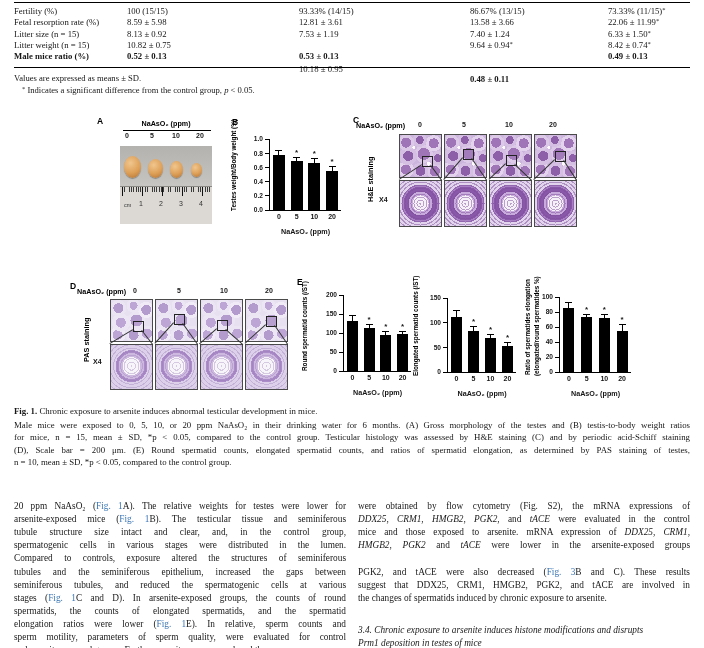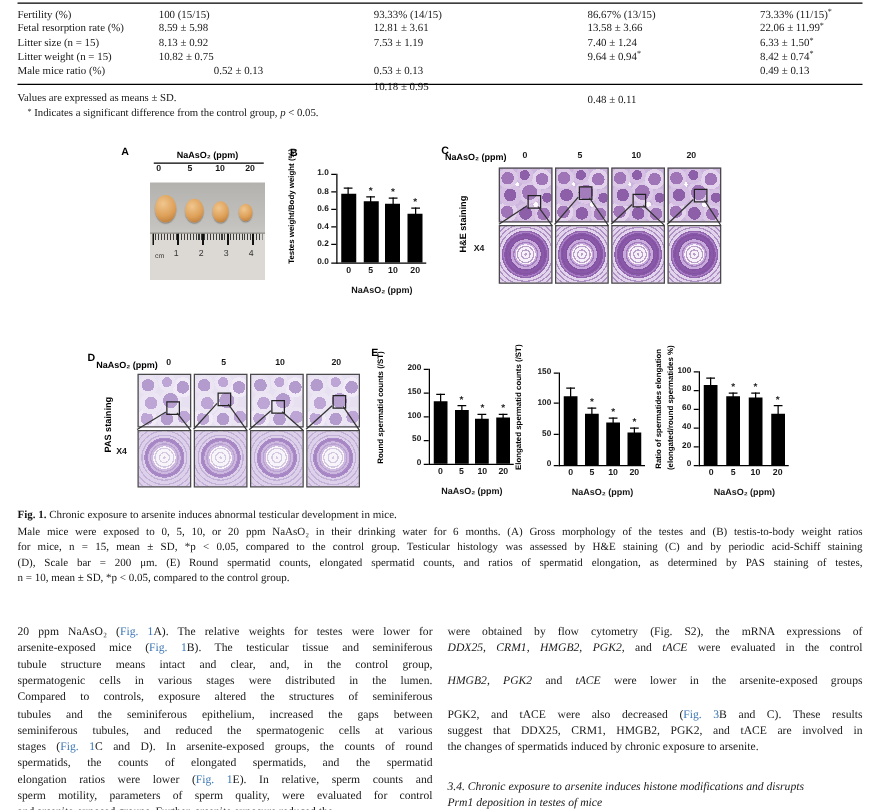--- a/index.html
+++ b/index.html
@@ -106,23 +106,23 @@
           <span style="left: 456px;">7.40 ± 1.24</span>
           <span style="left: 594px;">6.33 ± 1.50<span class="sig-sup">*</span></span>
         </div>
         <div class="trow" style="top: 39.9px;">
           <span style="left: 0px;">Litter weight (n = 15)</span>
           <span style="left: 113px;">10.82 ± 0.75</span>
           <span style="left: 285px; margin-top: 24px;">10.18 ± 0.95</span>
           <span style="left: 456px;">9.64 ± 0.94<span class="sig-sup">*</span></span>
           <span style="left: 594px;">8.42 ± 0.74<span class="sig-sup">*</span></span>
         </div>
-        <div class="trow" style="top: 51.2px;">
+        <div class="trow" style="top: 51.2px; font-weight: bold;">
           <span style="left: 0px;">Male mice ratio (%)</span>
-          <span style="left: 113px; margin-left: 44px;">0.52 ± 0.13</span>
+          <span style="left: 113px;">0.52 ± 0.13</span>
           <span style="left: 285px;">0.53 ± 0.13</span>
           <span style="left: 456px; margin-top: 23px;">0.48 ± 0.11</span>
           <span style="left: 594px;">0.49 ± 0.13</span>
         </div>
       </div>
     <div class="rule" style="left:14px;top:67px;width:676px;"></div>
     <div class="fnote" style="left:14px;top:73px;">Values are expressed as means ± SD.</div>
     <div class="fnote" style="left:22px;top:85px;">
       <span class="sig-sup">*</span>
       <span>Indicates a significant difference from the control group, </span><span class="it">p</span><span> &lt; 0.05.</span>
@@ -396,34 +396,35 @@
         <div class="cap-line just" style="top: 13.5px;">Male mice were exposed to 0, 5, 10, or 20 ppm NaAsO₂ in their drinking water for 6 months. (A) Gross morphology of the testes and (B) testis-to-body weight ratios</div>
         <div class="cap-line just" style="top: 26.1px;">for mice, n = 15, mean ± SD, *p &lt; 0.05, compared to the control group. Testicular histology was assessed by H&amp;E staining (C) and by periodic acid-Schiff staining</div>
         <div class="cap-line just" style="top: 38.7px;">(D), Scale bar = 200 μm. (E) Round spermatid counts, elongated spermatid counts, and ratios of spermatid elongation, as determined by PAS staining of testes,</div>
         <div class="cap-line" style="top: 51.3px;">n = 10, mean ± SD, *p &lt; 0.05, compared to the control group.</div>
       </div>
   </div>
 
   <div id="col-left" class="abs" style="left:14px;top:500px;width:332px;height:148px;">
       <div class="tl just" style="top: 0px;"><span>20 ppm NaAsO₂ (</span><span class="link">Fig. 1</span><span>A). The relative weights for testes were lower for</span></div>
       <div class="tl just" style="top: 13.1px;"><span>arsenite-exposed mice (</span><span class="link">Fig. 1</span><span>B). The testicular tissue and seminiferous</span></div>
-      <div class="tl just" style="top: 26.2px;"><span>tubule structure means intact and clear, and, in the control group,</span></div>
+      <div class="tl just" style="top: 26.2px;"><span>tubule structure size intact and clear, and, in the control group,</span></div>
       <div class="tl just" style="top: 52.4px;"><span>Compared to controls, exposure altered the structures of seminiferous</span></div>
       <div class="tl just" style="top: 39.3px;"><span>spermatogenic cells in various stages were distributed in the lumen.</span></div>
       <div class="tl just" style="top: 65.5px;"><span>tubules and the seminiferous epithelium, increased the gaps between</span></div>
       <div class="tl just" style="top: 78.6px;"><span>seminiferous tubules, and reduced the spermatogenic cells at various</span></div>
       <div class="tl just" style="top: 91.7px;"><span>stages (</span><span class="link">Fig. 1</span><span>C and D). In arsenite-exposed groups, the counts of round</span></div>
       <div class="tl just" style="top: 104.8px;"><span>spermatids, the counts of elongated spermatids, and the spermatid</span></div>
       <div class="tl just" style="top: 117.9px;"><span>elongation ratios were lower (</span><span class="link">Fig. 1</span><span>E). In relative, sperm counts and</span></div>
       <div class="tl just" style="top: 131px;"><span>sperm motility, parameters of sperm quality, were evaluated for control</span></div>
       <div class="tl" style="top: 144.1px;"><span>and arsenite-exposed groups. Further, arsenite exposure reduced the</span></div>
     </div>
   <div id="col-right" class="abs" style="left:358px;top:500px;width:332px;height:148px;">
       <div class="tl just" style="top: 0px;"><span>were obtained by flow cytometry (Fig. S2), the mRNA expressions of</span></div>
       <div class="tl just" style="top: 13.1px;"><span class="it">DDX25</span><span>, </span><span class="it">CRM1</span><span>, </span><span class="it">HMGB2</span><span>, </span><span class="it">PGK2</span><span>, and </span><span class="it">tACE</span><span> were evaluated in the control</span></div>
+      <div class="tl just" style="top: 26.2px;"><span>mice and those exposed to arsenite. mRNA expression of </span><span class="it">DDX25</span><span>, </span><span class="it">CRM1</span><span>,</span></div>
       <div class="tl just" style="top: 39.3px;"><span class="it">HMGB2</span><span>, </span><span class="it">PGK2</span><span> and </span><span class="it">tACE</span><span> were lower in the arsenite-exposed groups</span></div>
       <div class="tl just" style="top: 65.5px;"><span>PGK2, and tACE were also decreased (</span><span class="link">Fig. 3</span><span>B and C). These results</span></div>
       <div class="tl just" style="top: 78.6px;"><span>suggest that DDX25, CRM1, HMGB2, PGK2, and tACE are involved in</span></div>
       <div class="tl" style="top: 91.7px;"><span>the changes of spermatids induced by chronic exposure to arsenite.</span></div>
       <div class="tl" style="top: 124px;"><span class="it">3.4. Chronic exposure to arsenite induces histone modifications and disrupts</span></div>
       <div class="tl" style="top: 137.1px;"><span class="it">Prm1 deposition in testes of mice</span></div>
     </div>
 
 </div>
 

